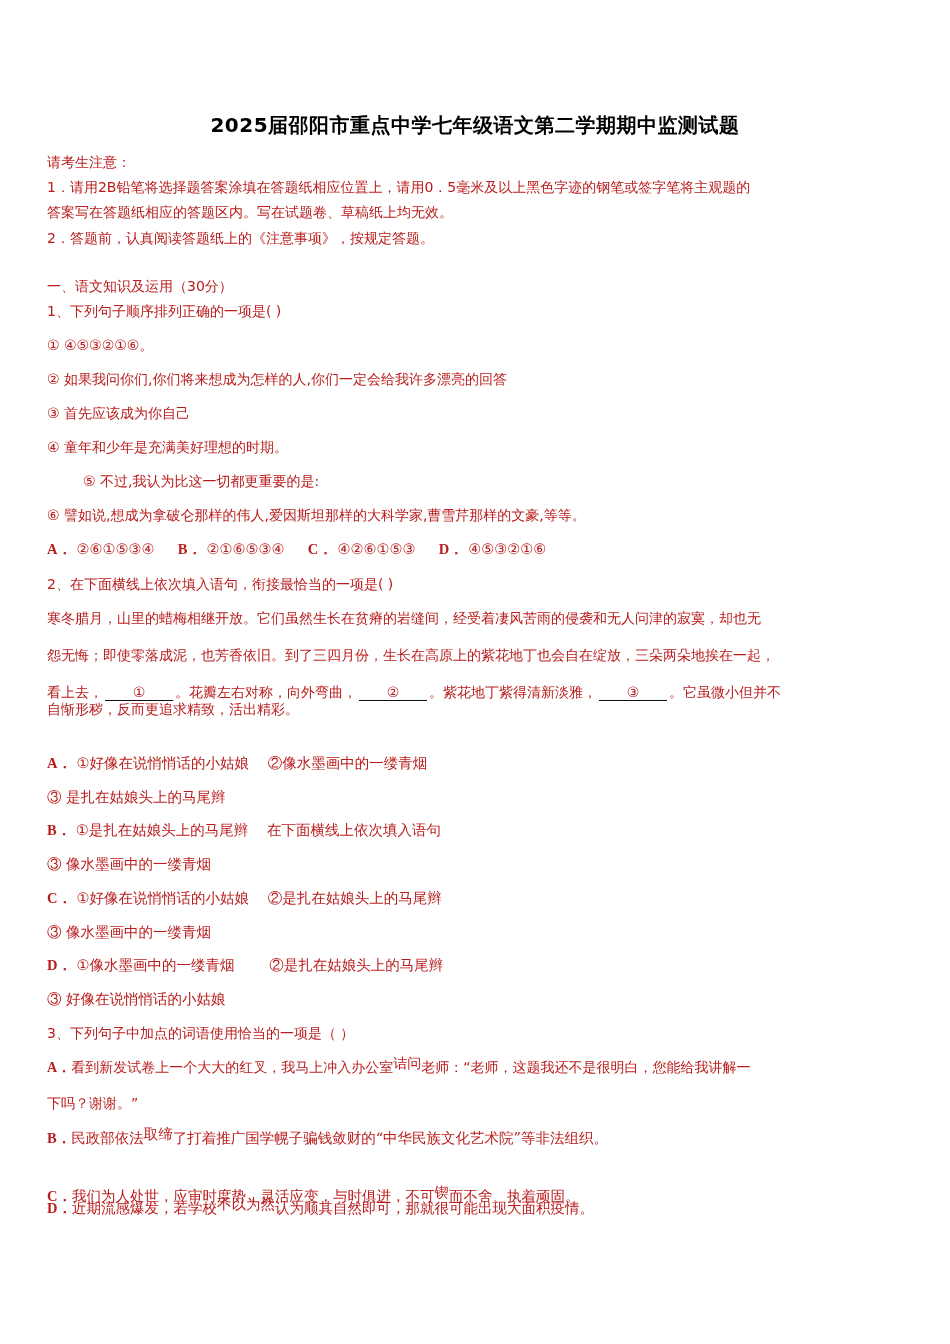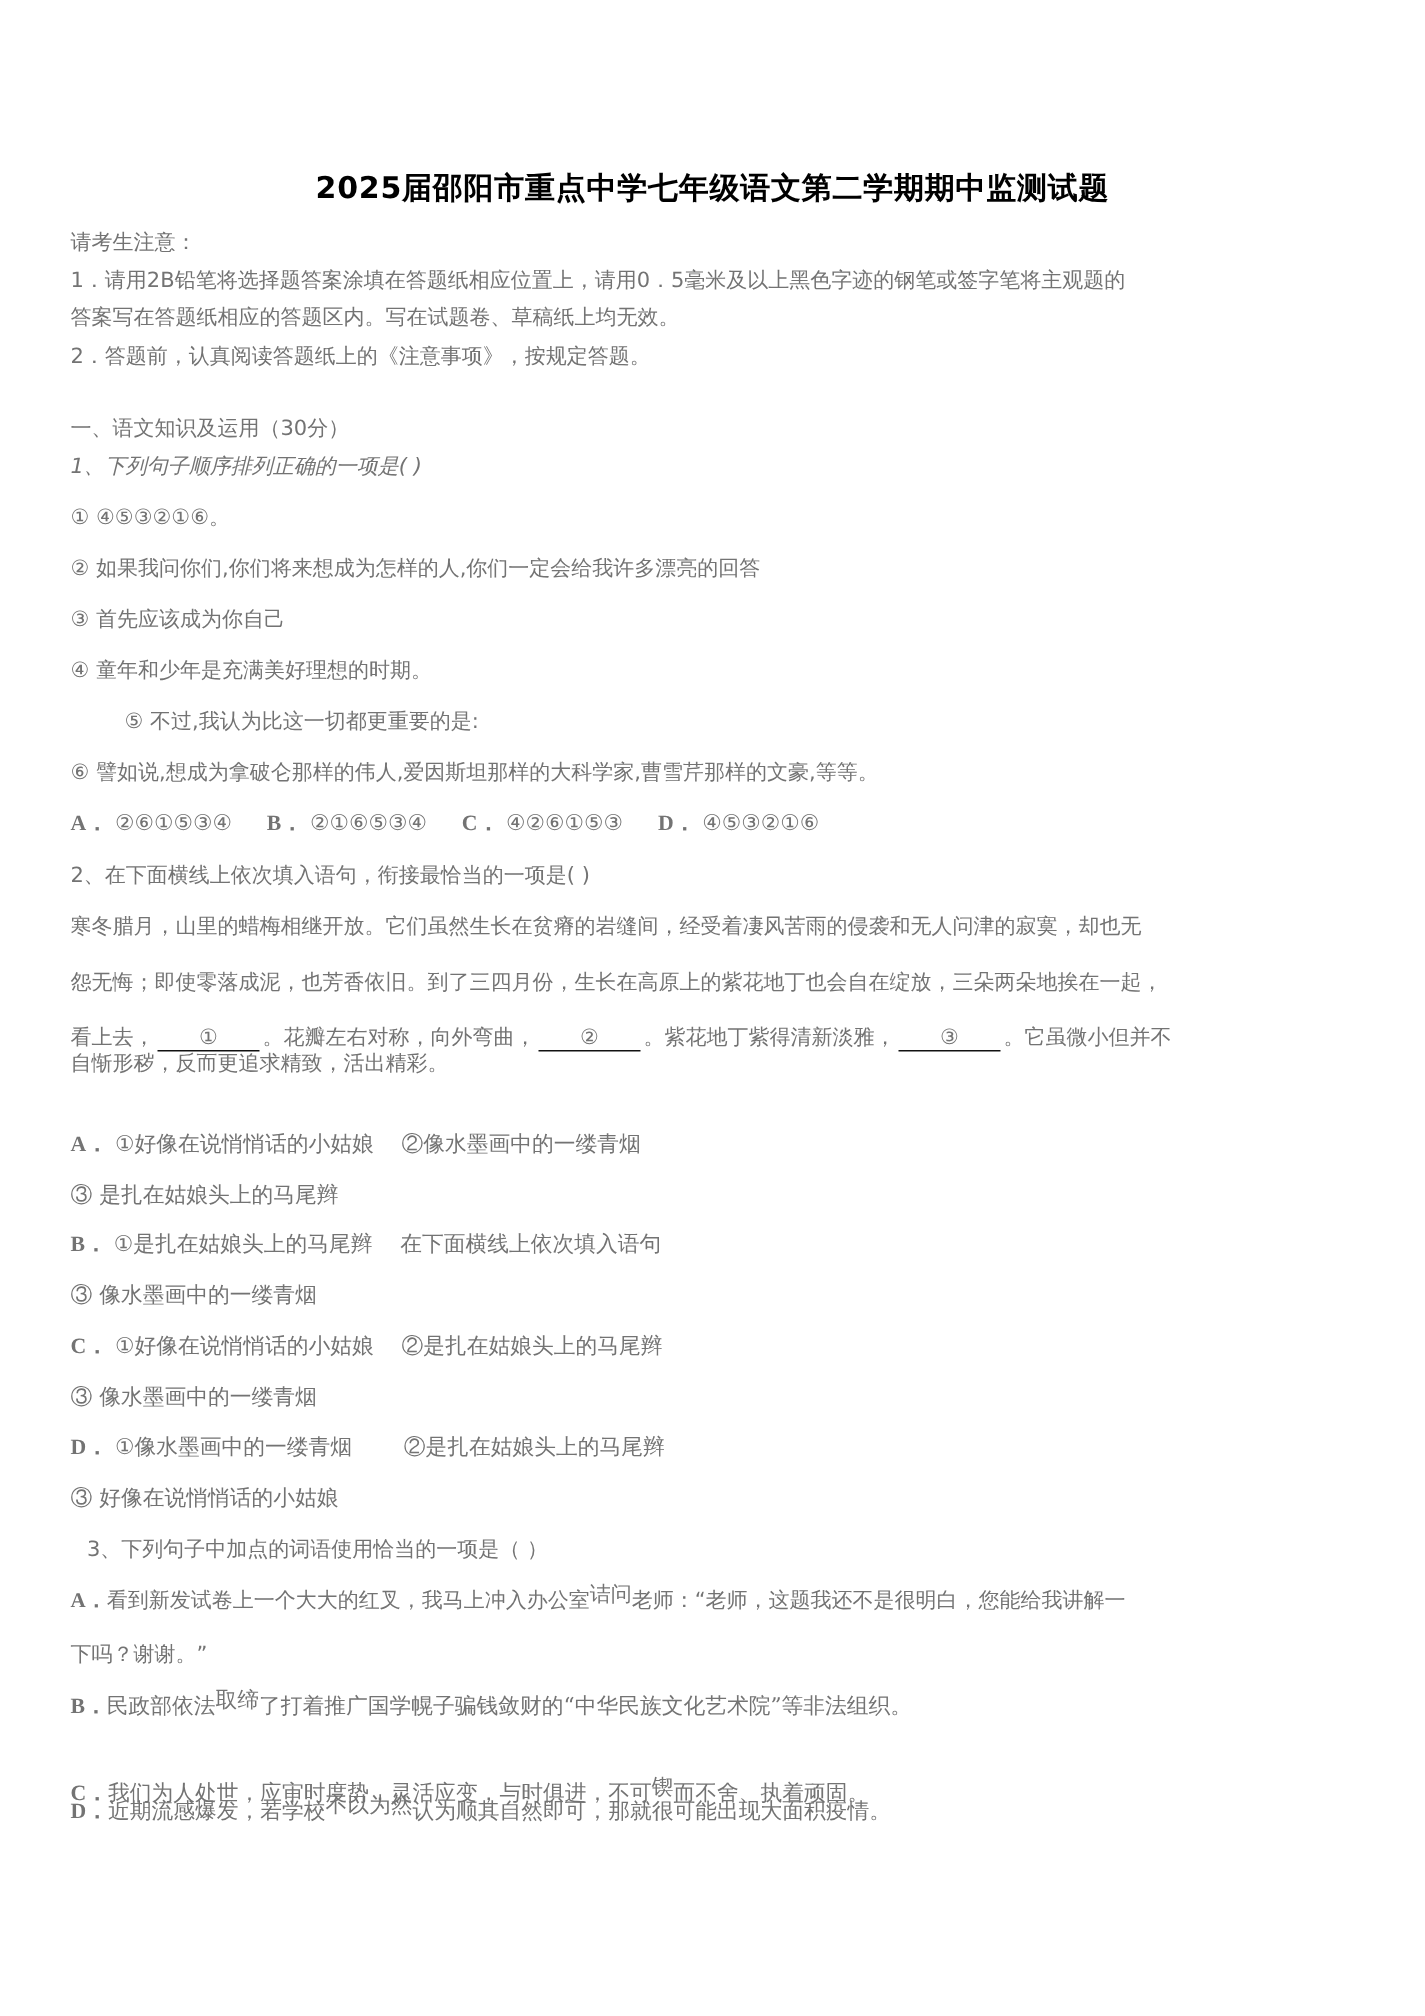--- a/index.html
+++ b/index.html
@@ -9,21 +9,21 @@
       color: #111111;
     }
     .page { position: absolute; left: 0; top: 0; width: 761px; height: 1344px; }
     .title {
       position: absolute; left: 0; width: 950px; top: 112px; text-align: center;
       font-family: "DejaVu Sans", "Liberation Sans", sans-serif;
       font-weight: bold; font-size: 20px; letter-spacing: 0.5px; color: #000;
     }
     .line {
       position: absolute; left: 47px; white-space: nowrap;
-      font-size: 14.5px; line-height: 20px; color: #737373;
+      font-size: 14.5px; line-height: 20px; color: #b91c1c;
     }
     .sans { font-family: "DejaVu Sans", "Liberation Sans", sans-serif; font-size: 14px; }
     .opt-letter { font-weight: bold; font-family: "Liberation Serif", serif; }
     .blank {
       display: inline-block; border-bottom: 1px solid #111; min-width: 68px;
       text-align: center; line-height: 16px; margin: 0 2px;
     }
     .gap { display: inline-block; width: 14px; }
     .gap-lg { display: inline-block; width: 30px; }
     .raise { position: relative; top: -4px; }
@@ -35,21 +35,21 @@
 
   <div class="title">2025届邵阳市重点中学七年级语文第二学期期中监测试题</div>
 
   <div class="line sans" style="top:152px;">请考生注意：</div>
   <div class="line sans" style="top:177px;">1．请用2B铅笔将选择题答案涂填在答题纸相应位置上，请用0．5毫米及以上黑色字迹的钢笔或签字笔将主观题的</div>
   <div class="line sans" style="top:202px;">答案写在答题纸相应的答题区内。写在试题卷、草稿纸上均无效。</div>
   <div class="line sans" style="top:228px;">2．答题前，认真阅读答题纸上的《注意事项》，按规定答题。</div>
 
   <div class="line sans" style="top:276px;">一、语文知识及运用（30分）</div>
 
-  <div class="line sans" style="top:301px;font-style:italic;">1、下列句子顺序排列正确的一项是(  )</div>
+  <div class="line sans" style="top:301px;">1、下列句子顺序排列正确的一项是(  )</div>
   <div class="line sans" style="top:335px;">① ④⑤③②①⑥。</div>
   <div class="line sans" style="top:369px;">② 如果我问你们,你们将来想成为怎样的人,你们一定会给我许多漂亮的回答</div>
   <div class="line sans" style="top:403px;">③ 首先应该成为你自己</div>
   <div class="line sans" style="top:437px;">④ 童年和少年是充满美好理想的时期。</div>
   <div class="line sans" style="top:471px;margin-left:36px;">⑤ 不过,我认为比这一切都更重要的是:</div>
   <div class="line sans" style="top:505px;">⑥ 譬如说,想成为拿破仑那样的伟人,爱因斯坦那样的大科学家,曹雪芹那样的文豪,等等。</div>
   <div class="line" style="top:539px;">
     <span class="opt-letter">A．</span>
     <span>②⑥①⑤③④</span>
     <span class="gap"></span>
@@ -92,21 +92,21 @@
   </div>
   <div class="line" style="top:922px;">③ 像水墨画中的一缕青烟</div>
 
   <div class="line" style="top:955px;">
     <span class="opt-letter">D．</span>
     <span>①像水墨画中的一缕青烟</span><span class="gap-lg"></span>
     <span>②是扎在姑娘头上的马尾辫</span>
   </div>
   <div class="line" style="top:989px;">③ 好像在说悄悄话的小姑娘</div>
 
-  <div class="line sans" style="top:1023px;margin-left:11px;">3、下列句子中加点的词语使用恰当的一项是（      ）</div>
+  <div class="line sans" style="top:1023px;">3、下列句子中加点的词语使用恰当的一项是（      ）</div>
 
   <div class="line sans" style="top:1057px;">
     <span class="opt-letter">A．</span><span>看到新发试卷上一个大大的红叉，我马上冲入办公室</span><span class="raise">诘问</span><span>老师：“老师，这题我还不是很明白，您能给我讲解一</span>
   </div>
   <div class="line sans" style="top:1093px;">下吗？谢谢。”</div>
 
   <div class="line" style="top:1128px;">
     <span class="opt-letter">B．</span><span>民政部依法</span><span class="raise">取缔</span><span>了打着推广国学幌子骗钱敛财的“中华民族文化艺术院”等非法组织。</span>
   </div>
 

